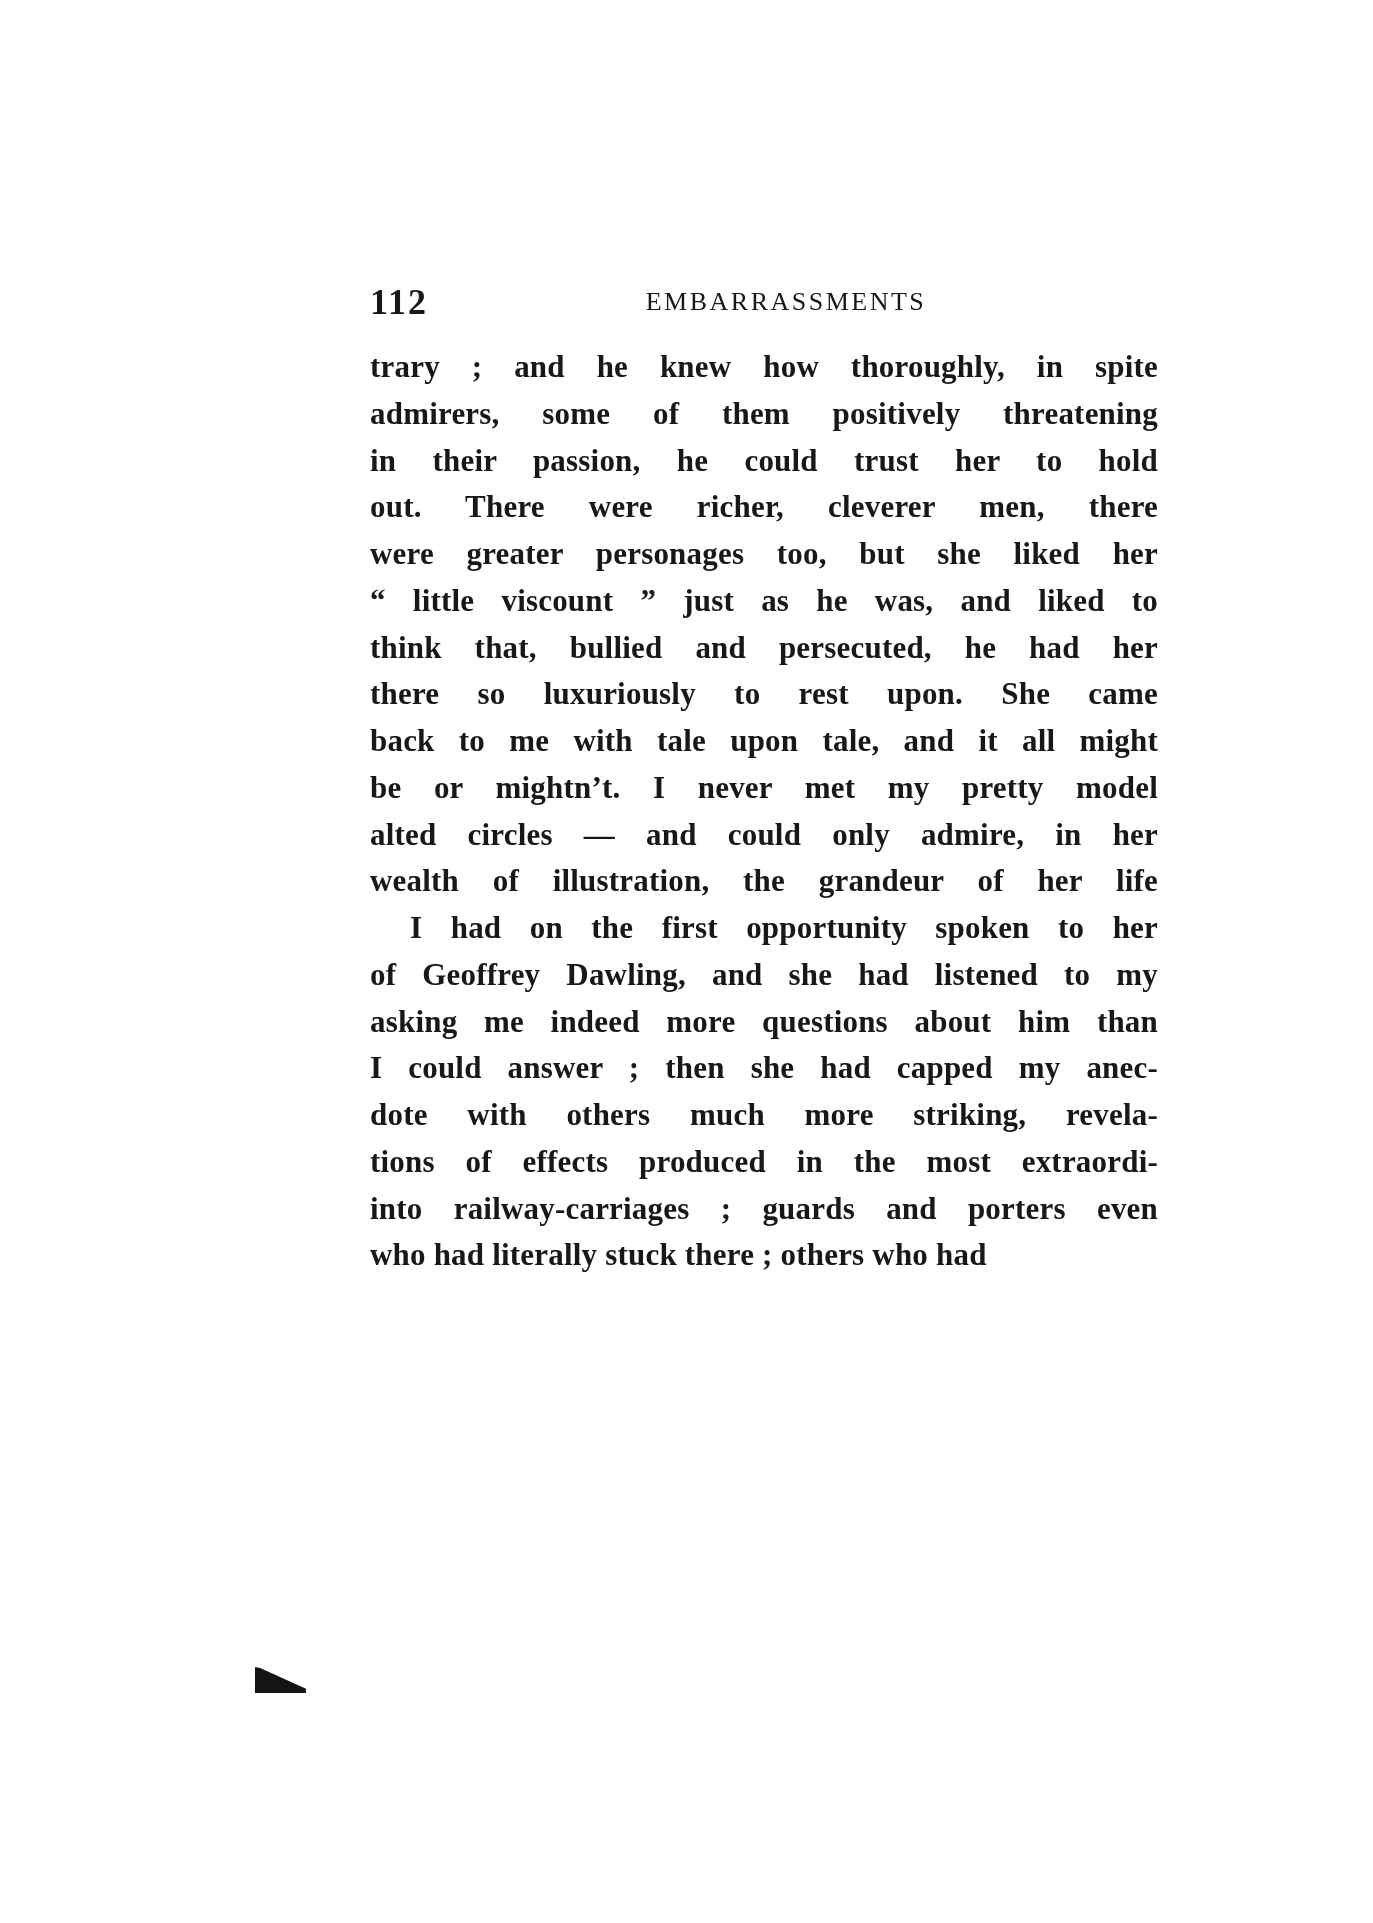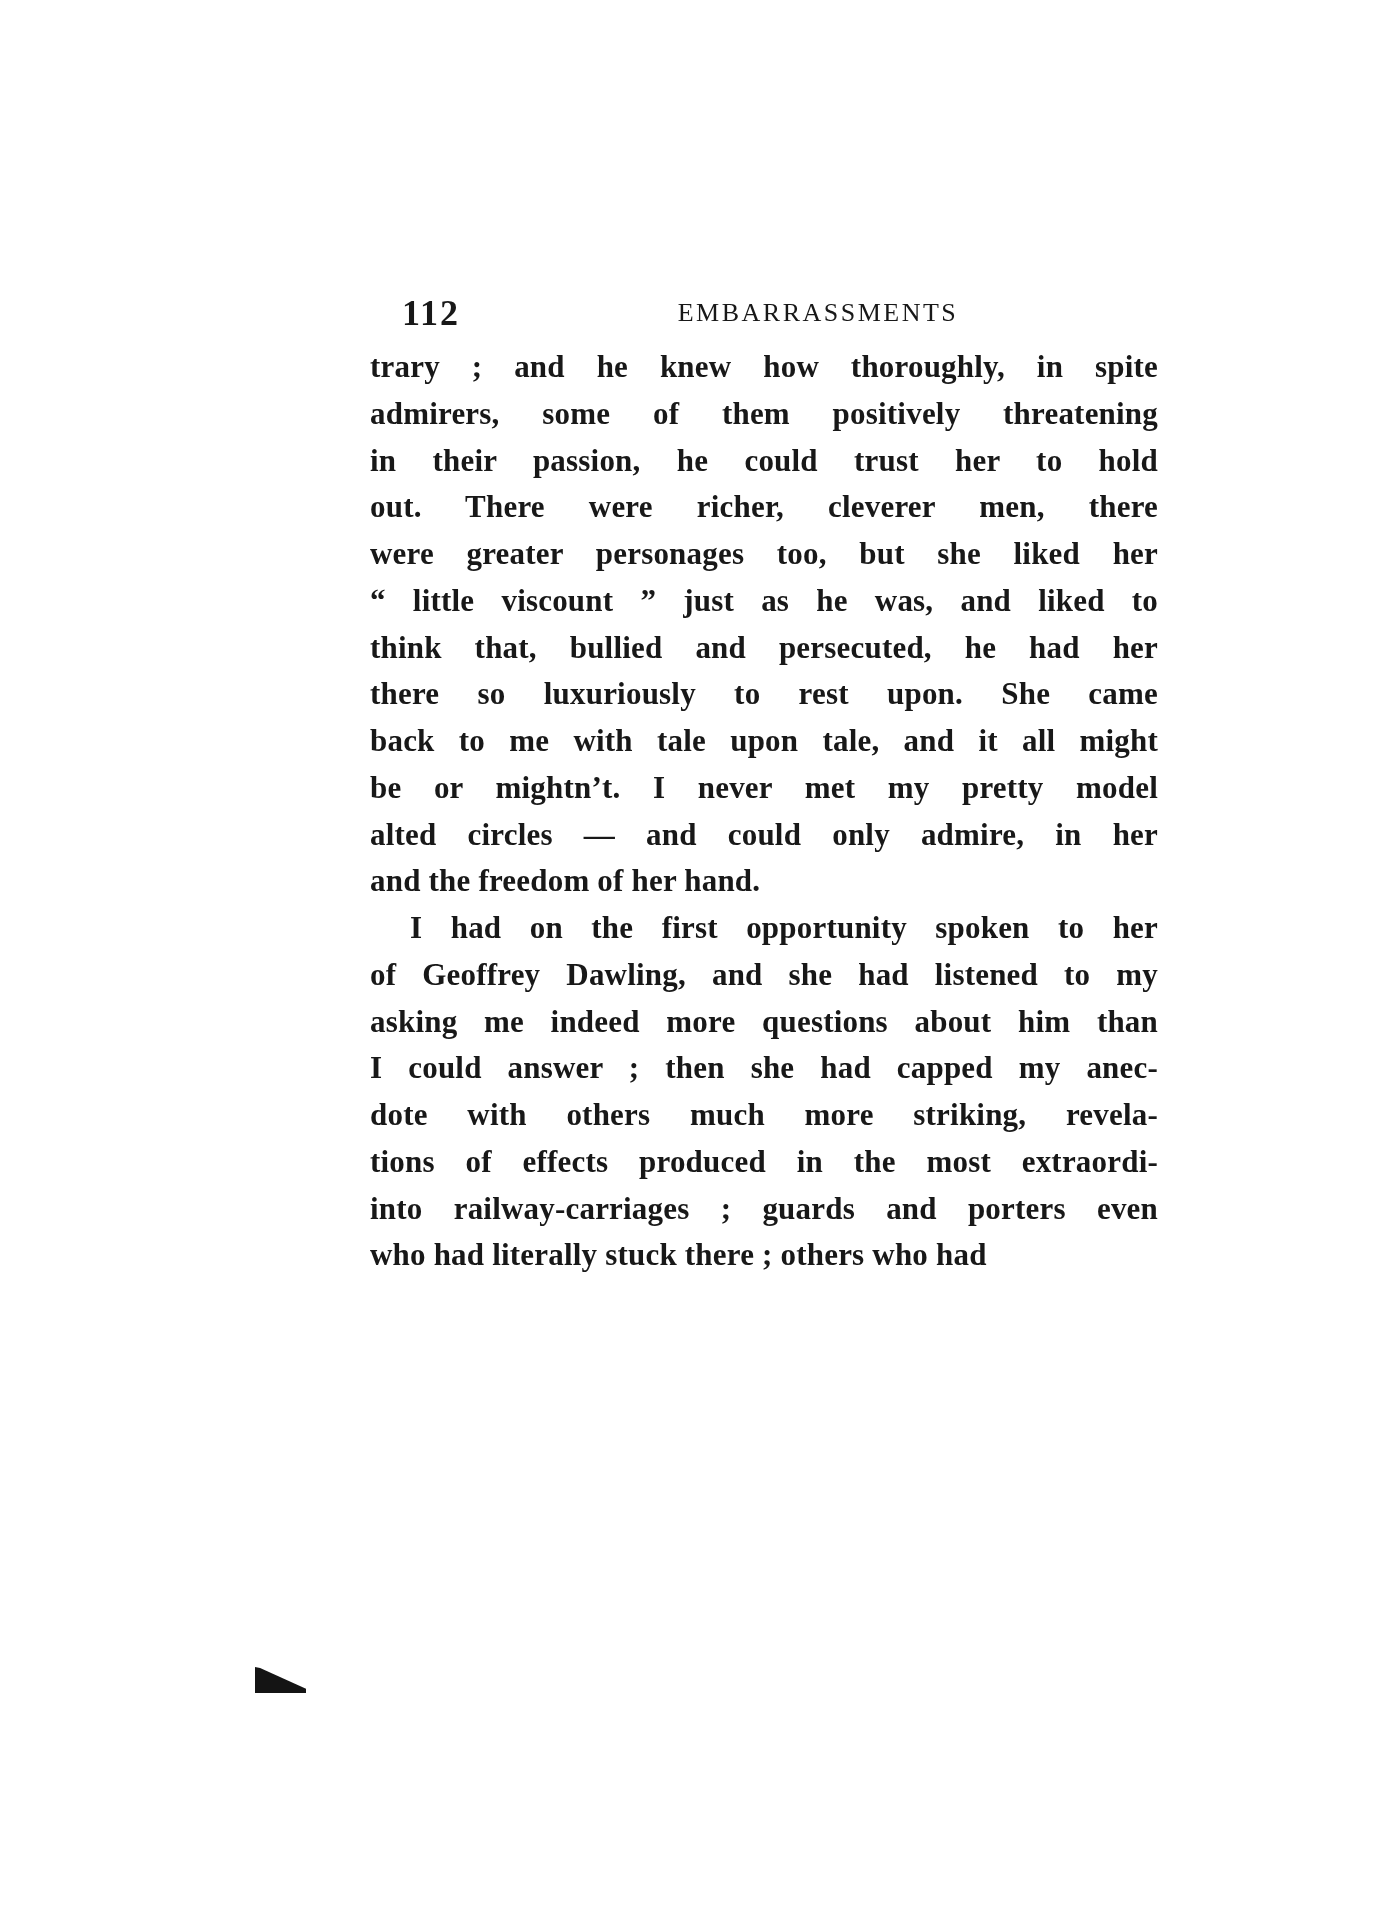--- a/index.html
+++ b/index.html
@@ -12,24 +12,23 @@
     width: 1373px;
     height: 1923px;
     background: var(--paper, #ffffff);
     overflow: hidden;
     font-family: "Liberation Serif", "DejaVu Serif", serif;
     color: var(--ink, #181818);
   }
   .header-row {
     position: absolute;
     left: 370px;
-    top: 292px;
+    top: 281px;
     width: 788px;
     height: 44px;
-    margin-left: 32px;
   }
   .pagenum {
     position: absolute;
     left: 0;
     top: 0;
     font-size: 36px;
     font-weight: 700;
     letter-spacing: 2px;
   }
   .runhead {
@@ -90,21 +89,21 @@
       <div class="line">admirers, some of them positively threatening</div>
       <div class="line">in their passion, he could trust her to hold</div>
       <div class="line">out.  There were richer, cleverer men, there</div>
       <div class="line">were greater personages too, but she liked her</div>
       <div class="line">“ little viscount ” just as he was, and liked to</div>
       <div class="line">think that, bullied and persecuted, he had her</div>
       <div class="line">there so luxuriously to rest upon.  She came</div>
       <div class="line">back to me with tale upon tale, and it all might</div>
       <div class="line">be or mightn’t.  I never met my pretty model</div>
       <div class="line">alted circles — and could only admire, in her</div>
-      <div class="line para-end">and the freedom of her hand.</div>
+      <div class="line">wealth of illustration, the grandeur of her life</div>
       <div class="line indent">I had on the first opportunity spoken to her</div>
       <div class="line">of Geoffrey Dawling, and she had listened to my</div>
       <div class="line">asking me indeed more questions about him than</div>
       <div class="line">I could answer ;  then she had capped my anec-</div>
       <div class="line">dote with others much more striking, revela-</div>
       <div class="line">tions of effects produced in the most extraordi-</div>
       <div class="line">into railway-carriages ;  guards and porters even</div>
       <div class="line para-end">who had literally stuck there ;  others who had</div>
     </div>
 

